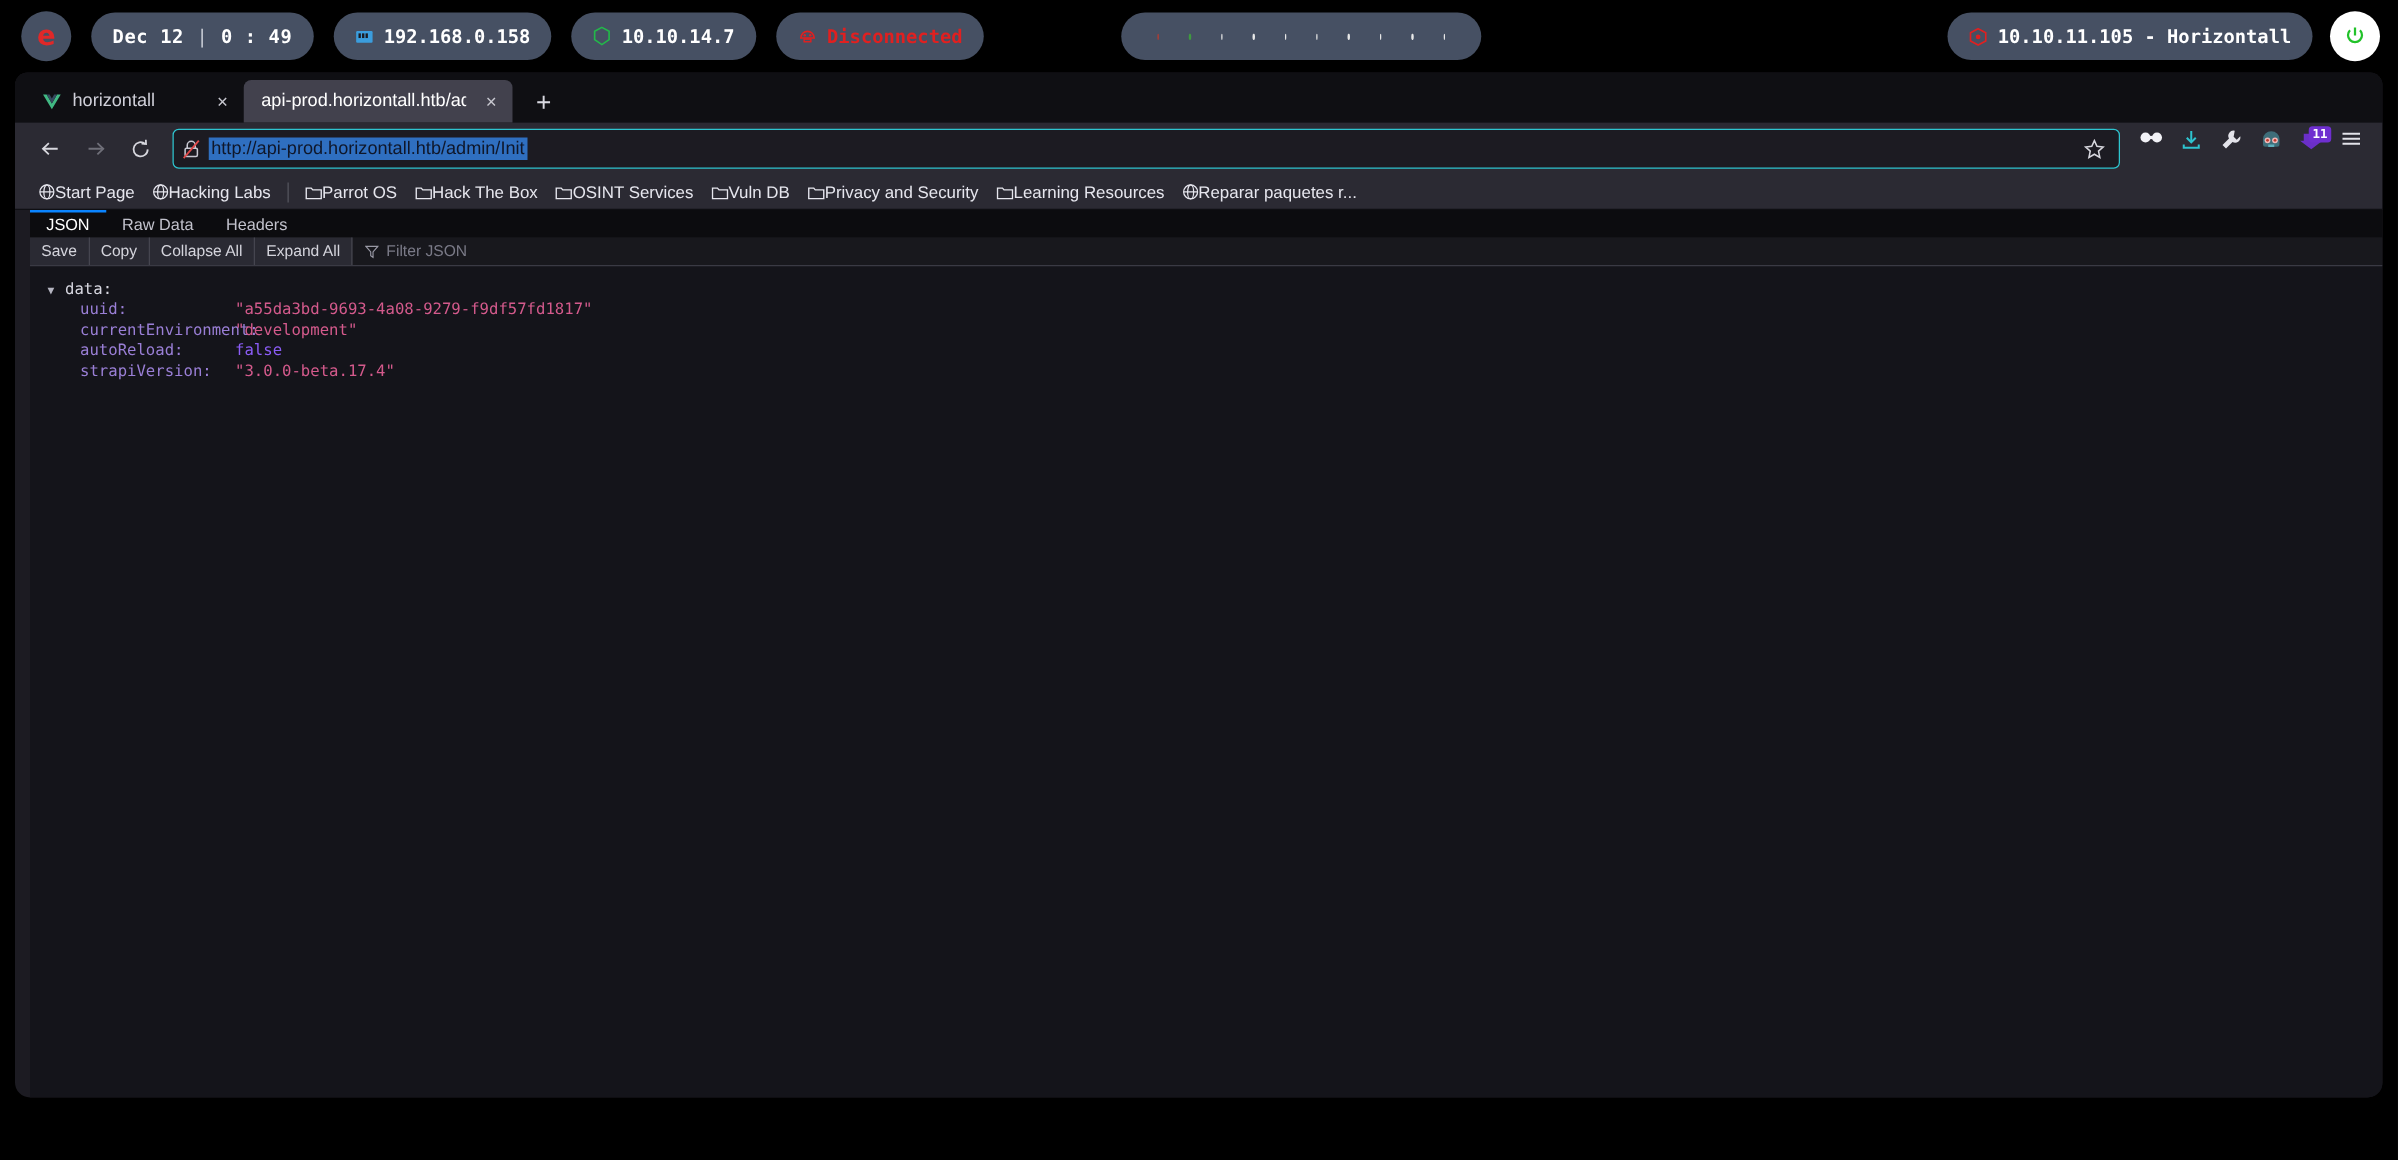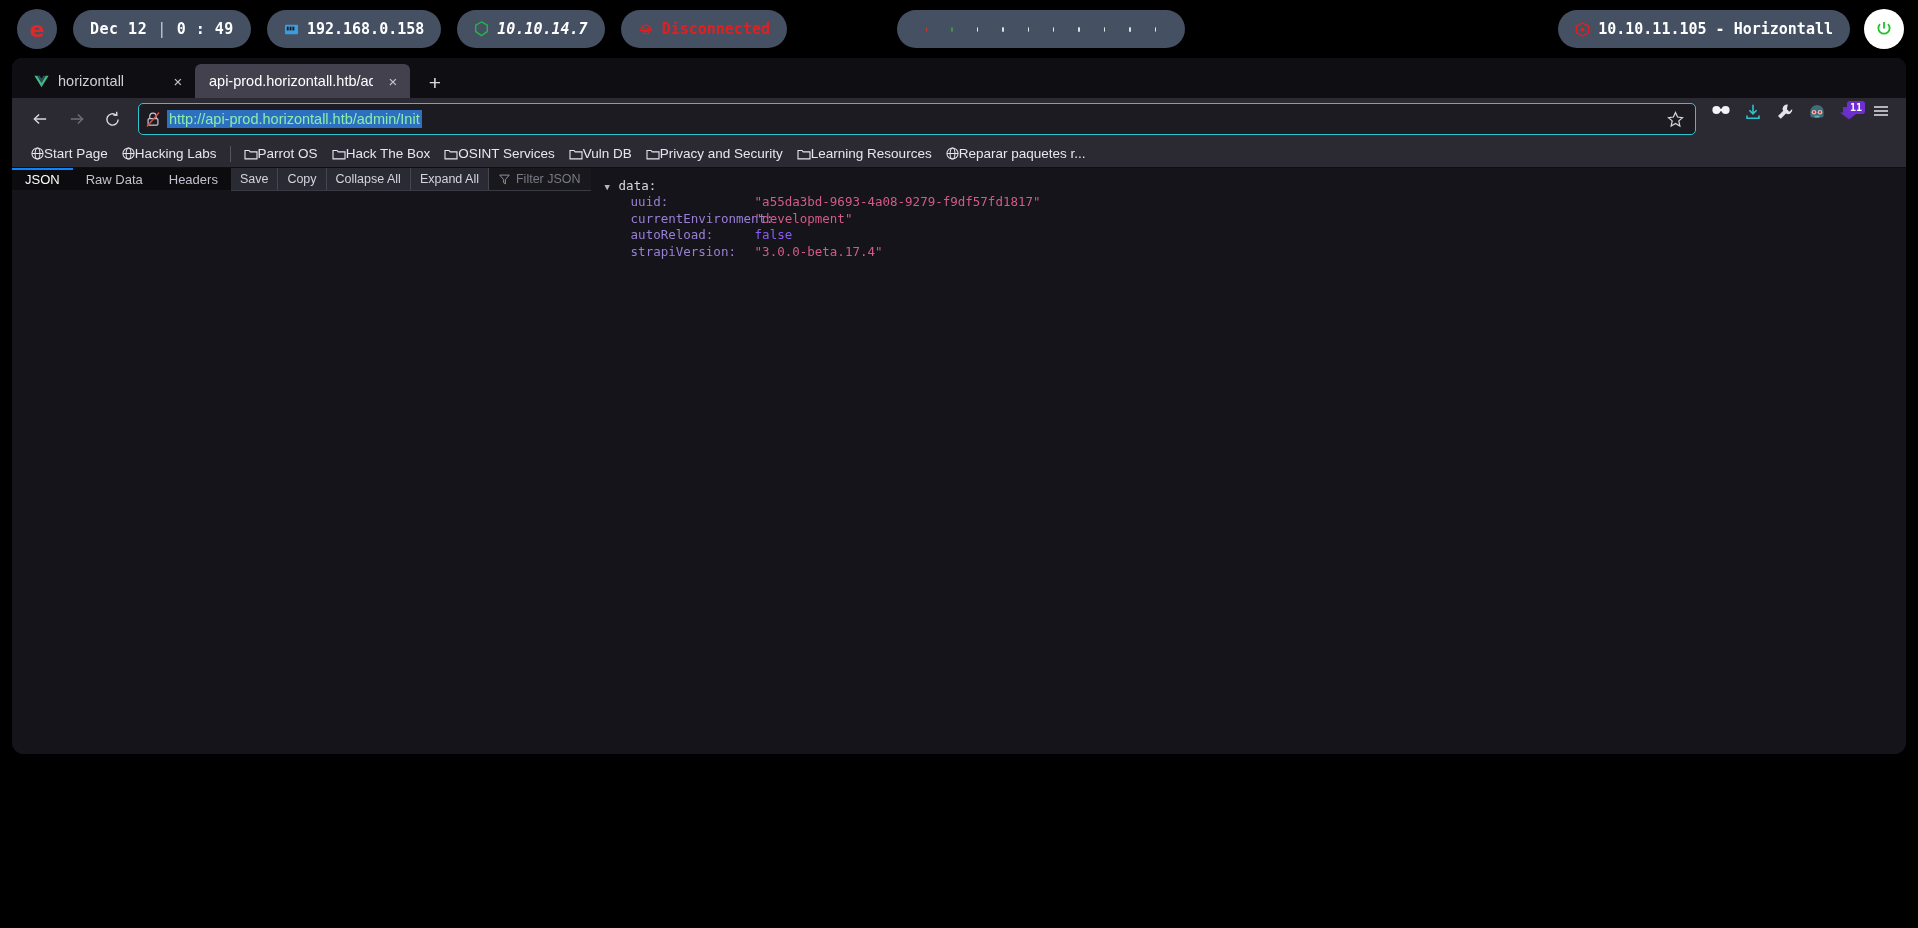--- a/index.html
+++ b/index.html
@@ -29,41 +29,41 @@
     width: 40px; height: 40px; border-radius: 20px;
     background: #465063;
     margin-left: 17px;
     display: flex; align-items: center; justify-content: center;
     color: #e02828; font-size: 22px; font-weight: bold;
     font-family: "DejaVu Sans", sans-serif;
   }
   #panel-clock { margin-left: 16px; letter-spacing: 0.5px; }
   #panel-clock .sep { color: #c7ccd4; font-weight: normal; padding: 0 2px; }
   #panel-ip { margin-left: 16px; }
-  #panel-vpnip { margin-left: 16px; font-style: italic; }
+  #panel-vpnip { margin-left: 16px; }
   #panel-vpnstate { margin-left: 16px; color: #e02020; }
   #panel-workspaces {
     margin-left: 110px; width: 288px; justify-content: center; gap: 0;
   }
   #panel-workspaces .ws {
     width: 5px; height: 5px; border-radius: 50%;
     margin: 0 12px; background: #e8e8e8;
   }
   #panel-target { margin-left: auto; }
   #panel-power {
     width: 40px; height: 40px; border-radius: 20px;
     background: #ffffff; margin-left: 14px; margin-right: 14px;
     display: flex; align-items: center; justify-content: center;
   }
   .ico { display: inline-flex; align-items: center; justify-content: center; }
 
   
   #browser-window {
     position: absolute; left: 12px; top: 58px;
-    width: 1894px; height: 696px;
+    width: 1894px; height: 820px;
     background: #1c1b22;
     border-radius: 10px 10px 12px 12px;
     overflow: hidden;
   }
 
   
   #tab-strip {
     height: 40px; background: #0f0f13;
     display: flex; align-items: flex-end; padding: 0 8px;
     position: relative;
@@ -105,21 +105,21 @@
   .navbtn.disabled { color: #6f6f79; }
   #urlbar {
     flex: 1; height: 32px; margin: 0 8px;
     background: #1c1b22;
     border: 1.5px solid #2ec4cf;
     border-radius: 5px;
     display: flex; align-items: center; padding: 0 6px; gap: 6px;
     position: relative;
   }
   #url-text {
-    font-size: 14.5px; color: #86efac;
+    font-size: 14.5px; color: #0f172a;
     background: #2f6fc0; padding: 1px 2px;
     white-space: nowrap;
   }
   #urlbar-right { display: flex; align-items: center; margin-left: auto; }
   #bookmark-star {
     width: 28px; height: 28px;
     display: flex; align-items: center; justify-content: center;
     color: #d7d7de;
   }
   .extbtn {
@@ -146,21 +146,21 @@
     padding: 2px 7px; border-radius: 3px;
     font-size: 13.5px; color: #e6e6ee; white-space: nowrap;
   }
   .bm-sep {
     width: 1px; height: 16px; background: #55555f; margin: 0 6px;
   }
 
   
   #json-viewer {
     background: #14141a; height: calc(100% - 110px);
-    display: flex; 
+    display: flex; flex-direction: column; margin-left: 12px;
   }
   #jv-tabs {
     height: 22px; background: #0c0c0f;
     display: flex; align-items: stretch;
     font-size: 13px; color: #c2c2cc;
   }
   .jv-tab {
     padding: 0 13px; display: flex; align-items: center;
     position: relative;
   }

